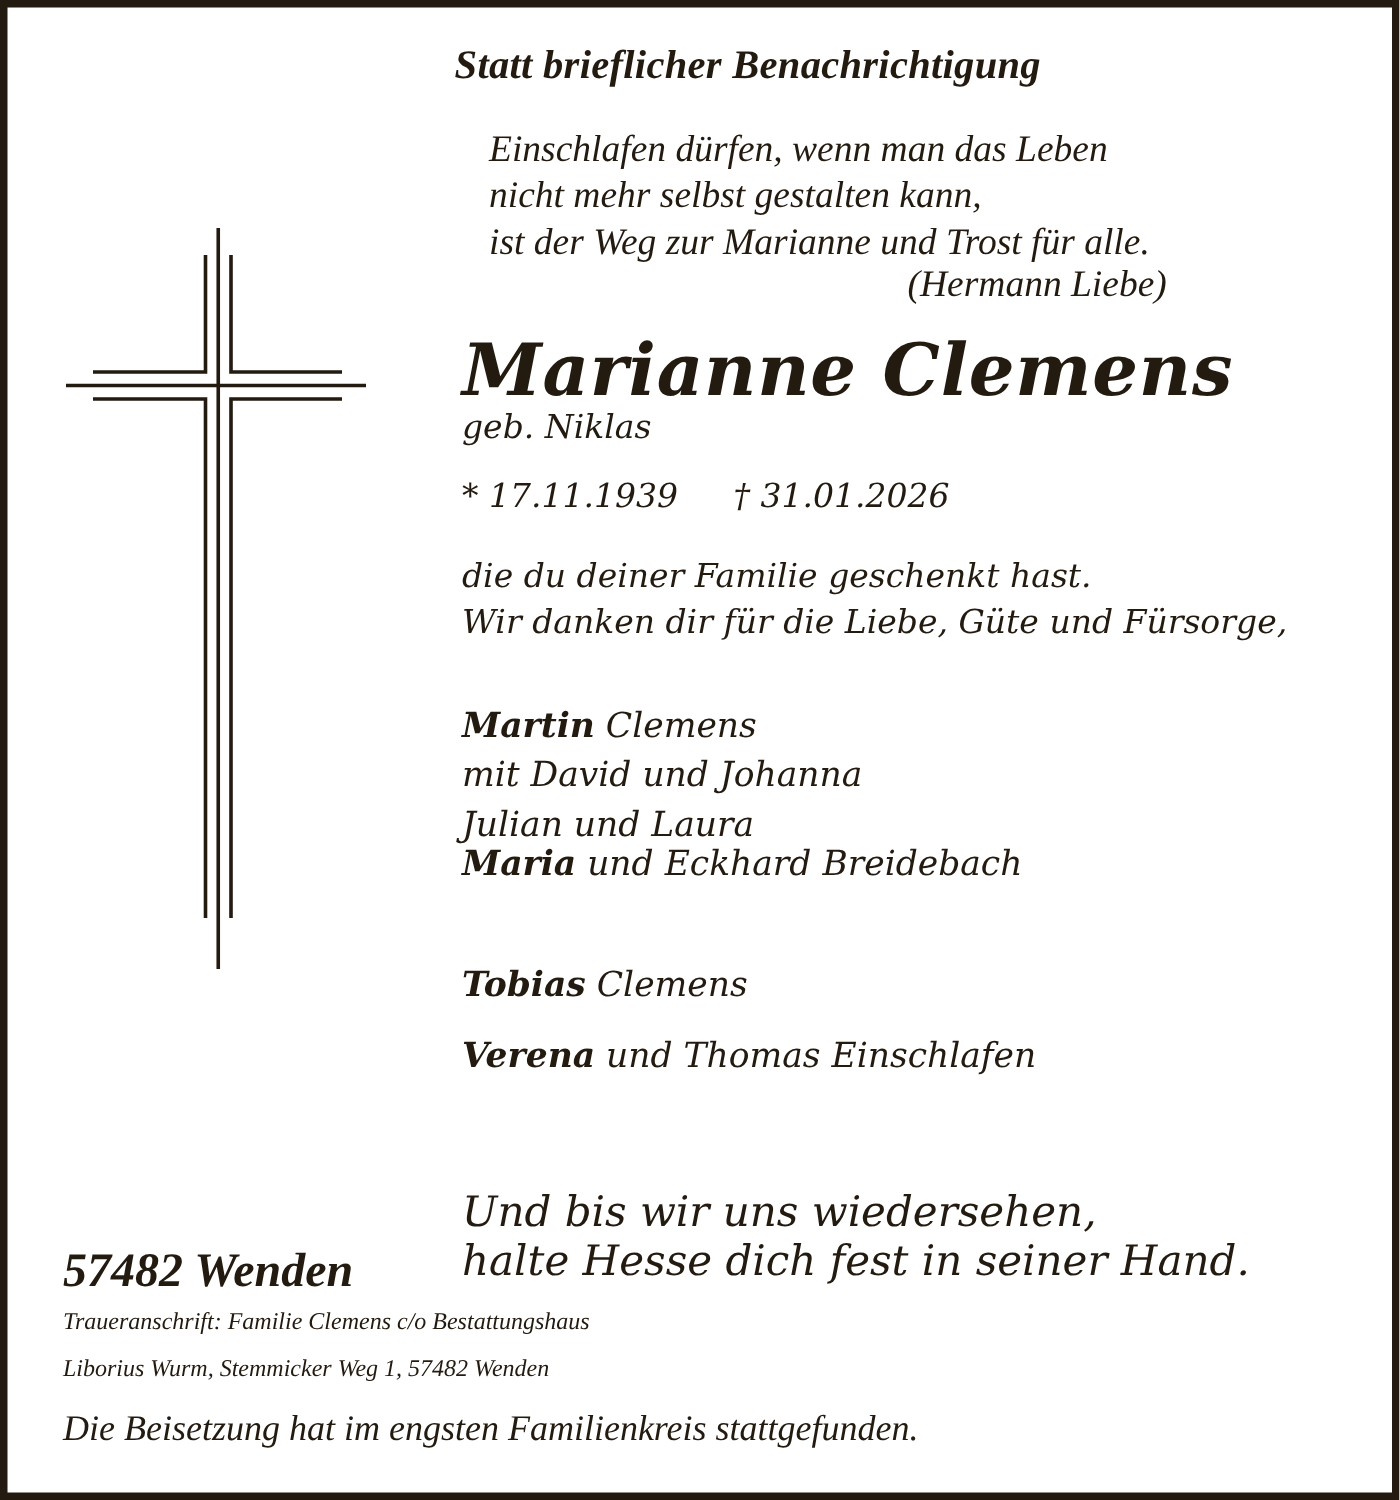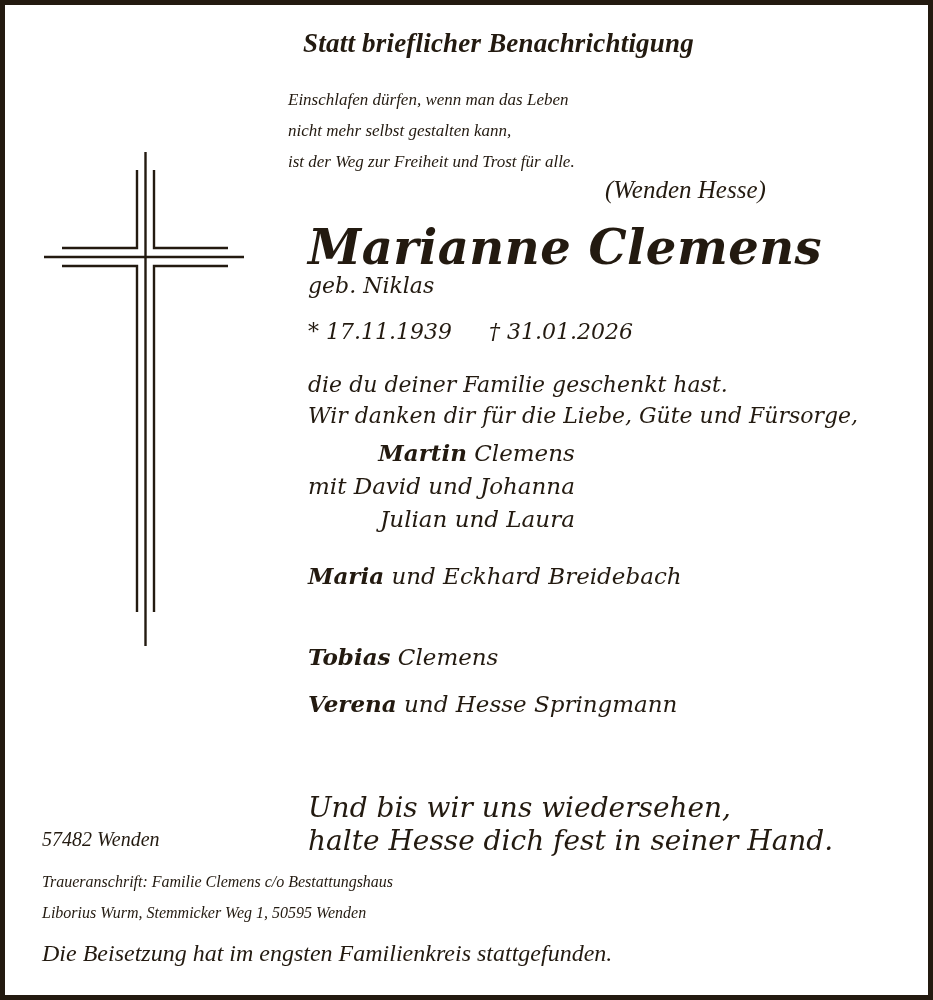--- a/index.html
+++ b/index.html
@@ -12,33 +12,33 @@
       position: absolute; margin: 0; white-space: nowrap;
       font-family: "DejaVu Serif", "Liberation Serif", serif;
       font-style: italic; color: #231a10;
     }
     .header {
       left: 0; width: 933px; text-align: center; top: 28px;
       font-family: "Liberation Serif", serif; font-weight: bold;
       font-size: 27px; letter-spacing: 0.2px; padding-left: 32px;
     }
     .cond { font-family: "Liberation Serif", serif; }
-    .quote { left: 288px; top: 84px; font-size: 17px; line-height: 31px; }
+    .quote { left: 326px; top: 84px; font-size: 25px; line-height: 31px; }
     .quote-author { left: 605px; top: 176px; font-size: 25px; }
     .name { left: 308px; top: 219px; font-size: 48px; font-weight: bold; letter-spacing: 0.5px; }
     .sub { font-size: 22px; }
     .birth-name { left: 308px; top: 273px; }
     .dates { left: 308px; top: 319px; }
     .dates span { display: inline-block; }
     .dates .death { margin-left: 37px; }
     .thanks { left: 308px; top: 369px; font-size: 22px; line-height: 31px; }
     .family { left: 308px; font-size: 23px; line-height: 33px; }
     .family b { font-weight: bold; }
     .closing { left: 308px; top: 750px; font-size: 28px; line-height: 33px; margin-top: 41px; }
-    .city { left: 42px; top: 828px; font-size: 20px; font-weight: normal; }
+    .city { left: 42px; top: 828px; font-size: 32px; font-weight: bold; }
     .addr { left: 42px; top: 866px; font-size: 16px; line-height: 31px; }
     .burial { left: 42px; top: 940px; font-size: 24px; }
     svg.cross { position: absolute; left: 0; top: 0; }
   </style>
 </head>
 <body>
 
 <div class="frame"></div>
 
 <svg class="cross" width="933" height="1000">
@@ -50,53 +50,53 @@
     <polyline points="62,266 137,266 137,612"></polyline>
     <polyline points="228,266 154,266 154,612"></polyline>
   </g>
 </svg>
 
 <p class="t header">Statt brieflicher Benachrichtigung</p>
 
 <div class="t quote cond">
   <div>Einschlafen dürfen, wenn man das Leben</div>
   <div>nicht mehr selbst gestalten kann,</div>
-  <div>ist der Weg zur Freiheit und Trost für alle.</div>
+  <div>ist der Weg zur Marianne und Trost für alle.</div>
 </div>
-<div class="t quote-author cond">(Wenden Hesse)</div>
+<div class="t quote-author cond">(Hermann Liebe)</div>
 
 <div class="t name">Marianne Clemens</div>
 <div class="t sub birth-name">geb. Niklas</div>
 <div class="t sub dates">
   <span>* 17.11.1939</span><span class="death">† 31.01.2026</span>
 </div>
 
 <div class="t thanks">
   <div>die du deiner Familie geschenkt hast.</div>
   <div>Wir danken dir für die Liebe, Güte und Fürsorge,</div>
 </div>
 
-<div class="t family" style="top:436px;text-align:right;">
+<div class="t family" style="top:467px;">
   <div><b>Martin</b><span> Clemens</span></div>
   <div>mit David und Johanna</div>
   <div>Julian und Laura</div>
 </div>
 <div class="t family" style="top:559px;">
   <div><b>Maria</b><span> und Eckhard Breidebach</span></div>
 </div>
 <div class="t family" style="top:640px;">
   <div><b>Tobias</b><span> Clemens</span></div>
 </div>
 <div class="t family" style="top:687px;">
-  <div><b>Verena</b><span> und Hesse Springmann</span></div>
+  <div><b>Verena</b><span> und Thomas Einschlafen</span></div>
 </div>
 
 <div class="t closing">
   <div>Und bis wir uns wiedersehen,</div>
   <div>halte Hesse dich fest in seiner Hand.</div>
 </div>
 
 <div class="t city cond">57482 Wenden</div>
 <div class="t addr cond">
   <div>Traueranschrift: Familie Clemens c/o Bestattungshaus</div>
-  <div>Liborius Wurm, Stemmicker Weg 1, 50595 Wenden</div>
+  <div>Liborius Wurm, Stemmicker Weg 1, 57482 Wenden</div>
 </div>
 <div class="t burial cond">Die Beisetzung hat im engsten Familienkreis stattgefunden.</div>
 
 </body></html>

